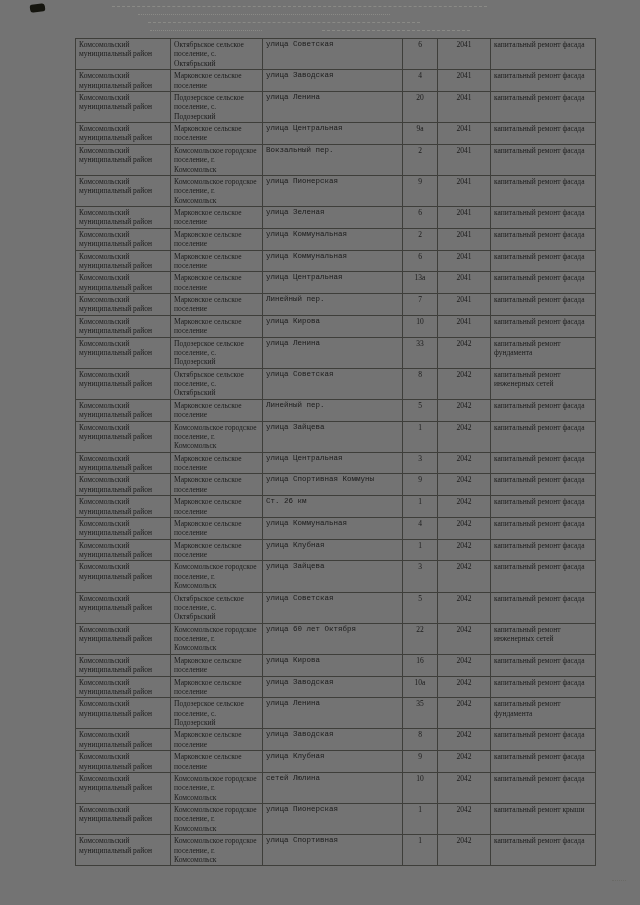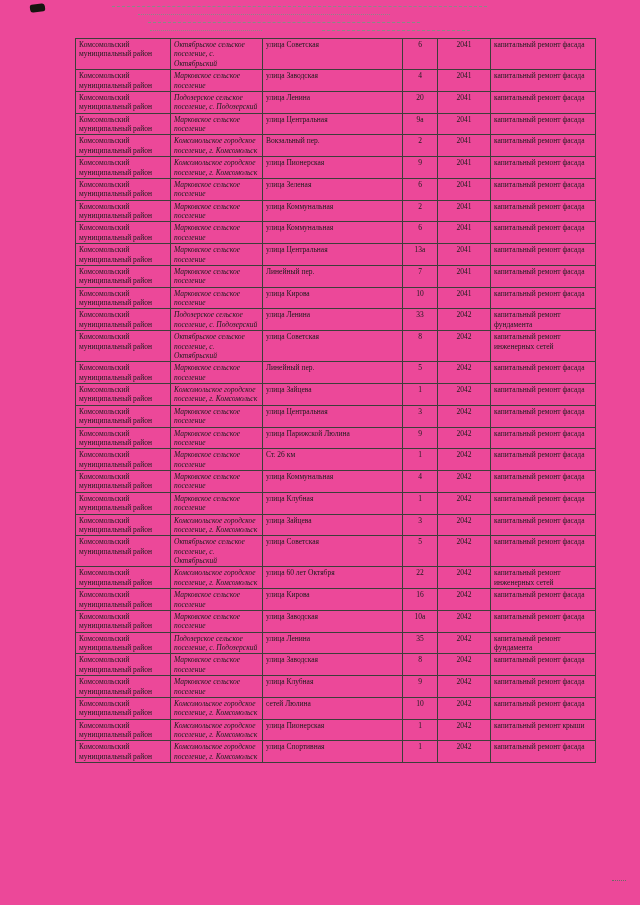--- a/index.html
+++ b/index.html
@@ -4,21 +4,21 @@
 <style>
   html, body {
     margin: 0;
     padding: 0;
     background: #f6f6f3;
   }
   .page {
     position: relative;
     width: 640px;
     height: 905px;
-    background: #ec4899;
+    background: #737373;
     overflow: hidden;
     font-family: "Liberation Serif", serif;
     color: #1b1b1b;
   }
   
   .dotline {
     position: absolute;
     height: 0;
     border-top: 1px dashed #8a8a86;
   }
@@ -53,22 +53,22 @@
   table.repair-table td {
     border: 1px solid #3e3e3a;
     font-size: 7.5px;
     line-height: 1.25;
     padding: 1px 3px;
     vertical-align: top;
     overflow: hidden;
     word-wrap: break-word;
   }
   td.c-district   { vertical-align: top; }
-  td.c-settlement { vertical-align: top; font-style: italic; }
-  td.c-street     { vertical-align: middle; padding-left: 5px; }
+  td.c-settlement { vertical-align: top; }
+  td.c-street     { vertical-align: middle; padding-left: 5px; font-family: Liberation Mono, monospace; }
   td.c-number     { text-align: center; vertical-align: middle; }
   td.c-year       { text-align: center; vertical-align: middle; }
   td.c-work       { vertical-align: middle; margin-left: 24px; }
 </style>
 </head>
 <body>
 
 <div class="page">
 
   <div class="blob"></div>
@@ -221,21 +221,21 @@
           <td class="c-district">Комсомольский муниципальный район</td>
           <td class="c-settlement">Марковское сельское поселение</td>
           <td class="c-street">улица Центральная</td>
           <td class="c-number">3</td>
           <td class="c-year">2042</td>
           <td class="c-work">капитальный ремонт фасада</td>
         </tr>
         <tr>
           <td class="c-district">Комсомольский муниципальный район</td>
           <td class="c-settlement">Марковское сельское поселение</td>
-          <td class="c-street">улица Парижской Люлина</td>
+          <td class="c-street">улица Спортивная Коммуны</td>
           <td class="c-number">9</td>
           <td class="c-year">2042</td>
           <td class="c-work">капитальный ремонт фасада</td>
         </tr>
         <tr>
           <td class="c-district">Комсомольский муниципальный район</td>
           <td class="c-settlement">Марковское сельское поселение</td>
           <td class="c-street">Ст. 26 км</td>
           <td class="c-number">1</td>
           <td class="c-year">2042</td>

